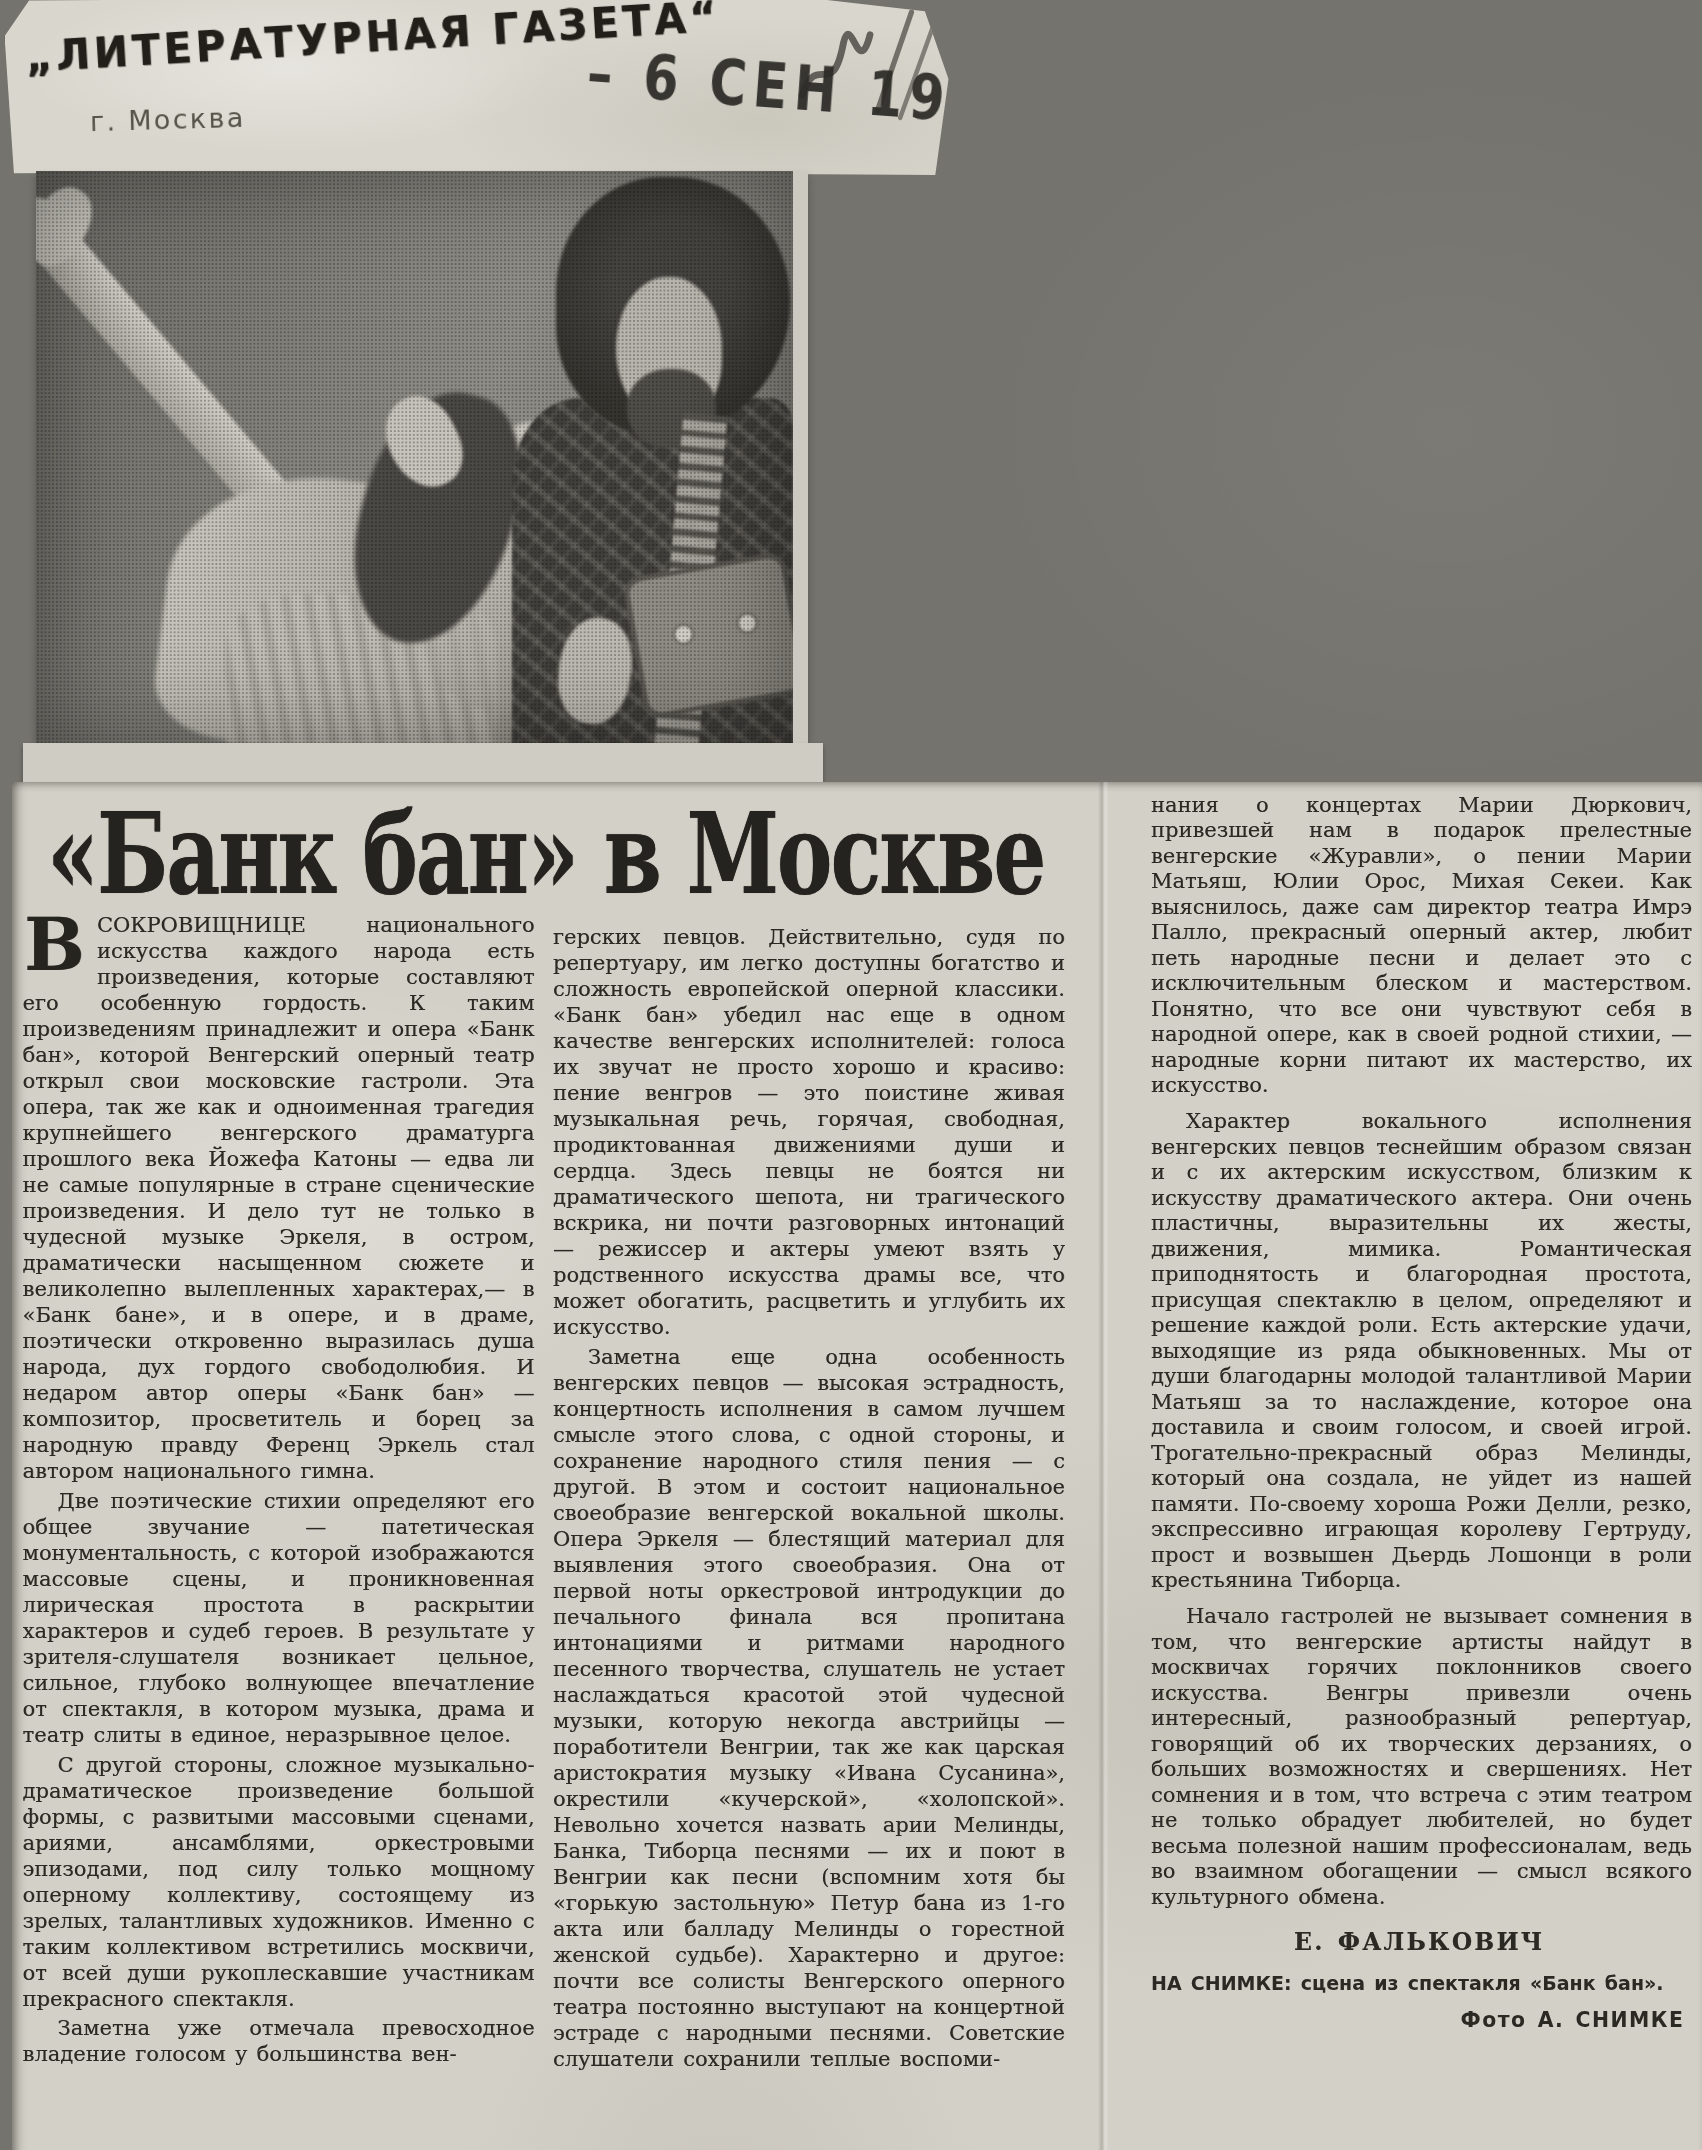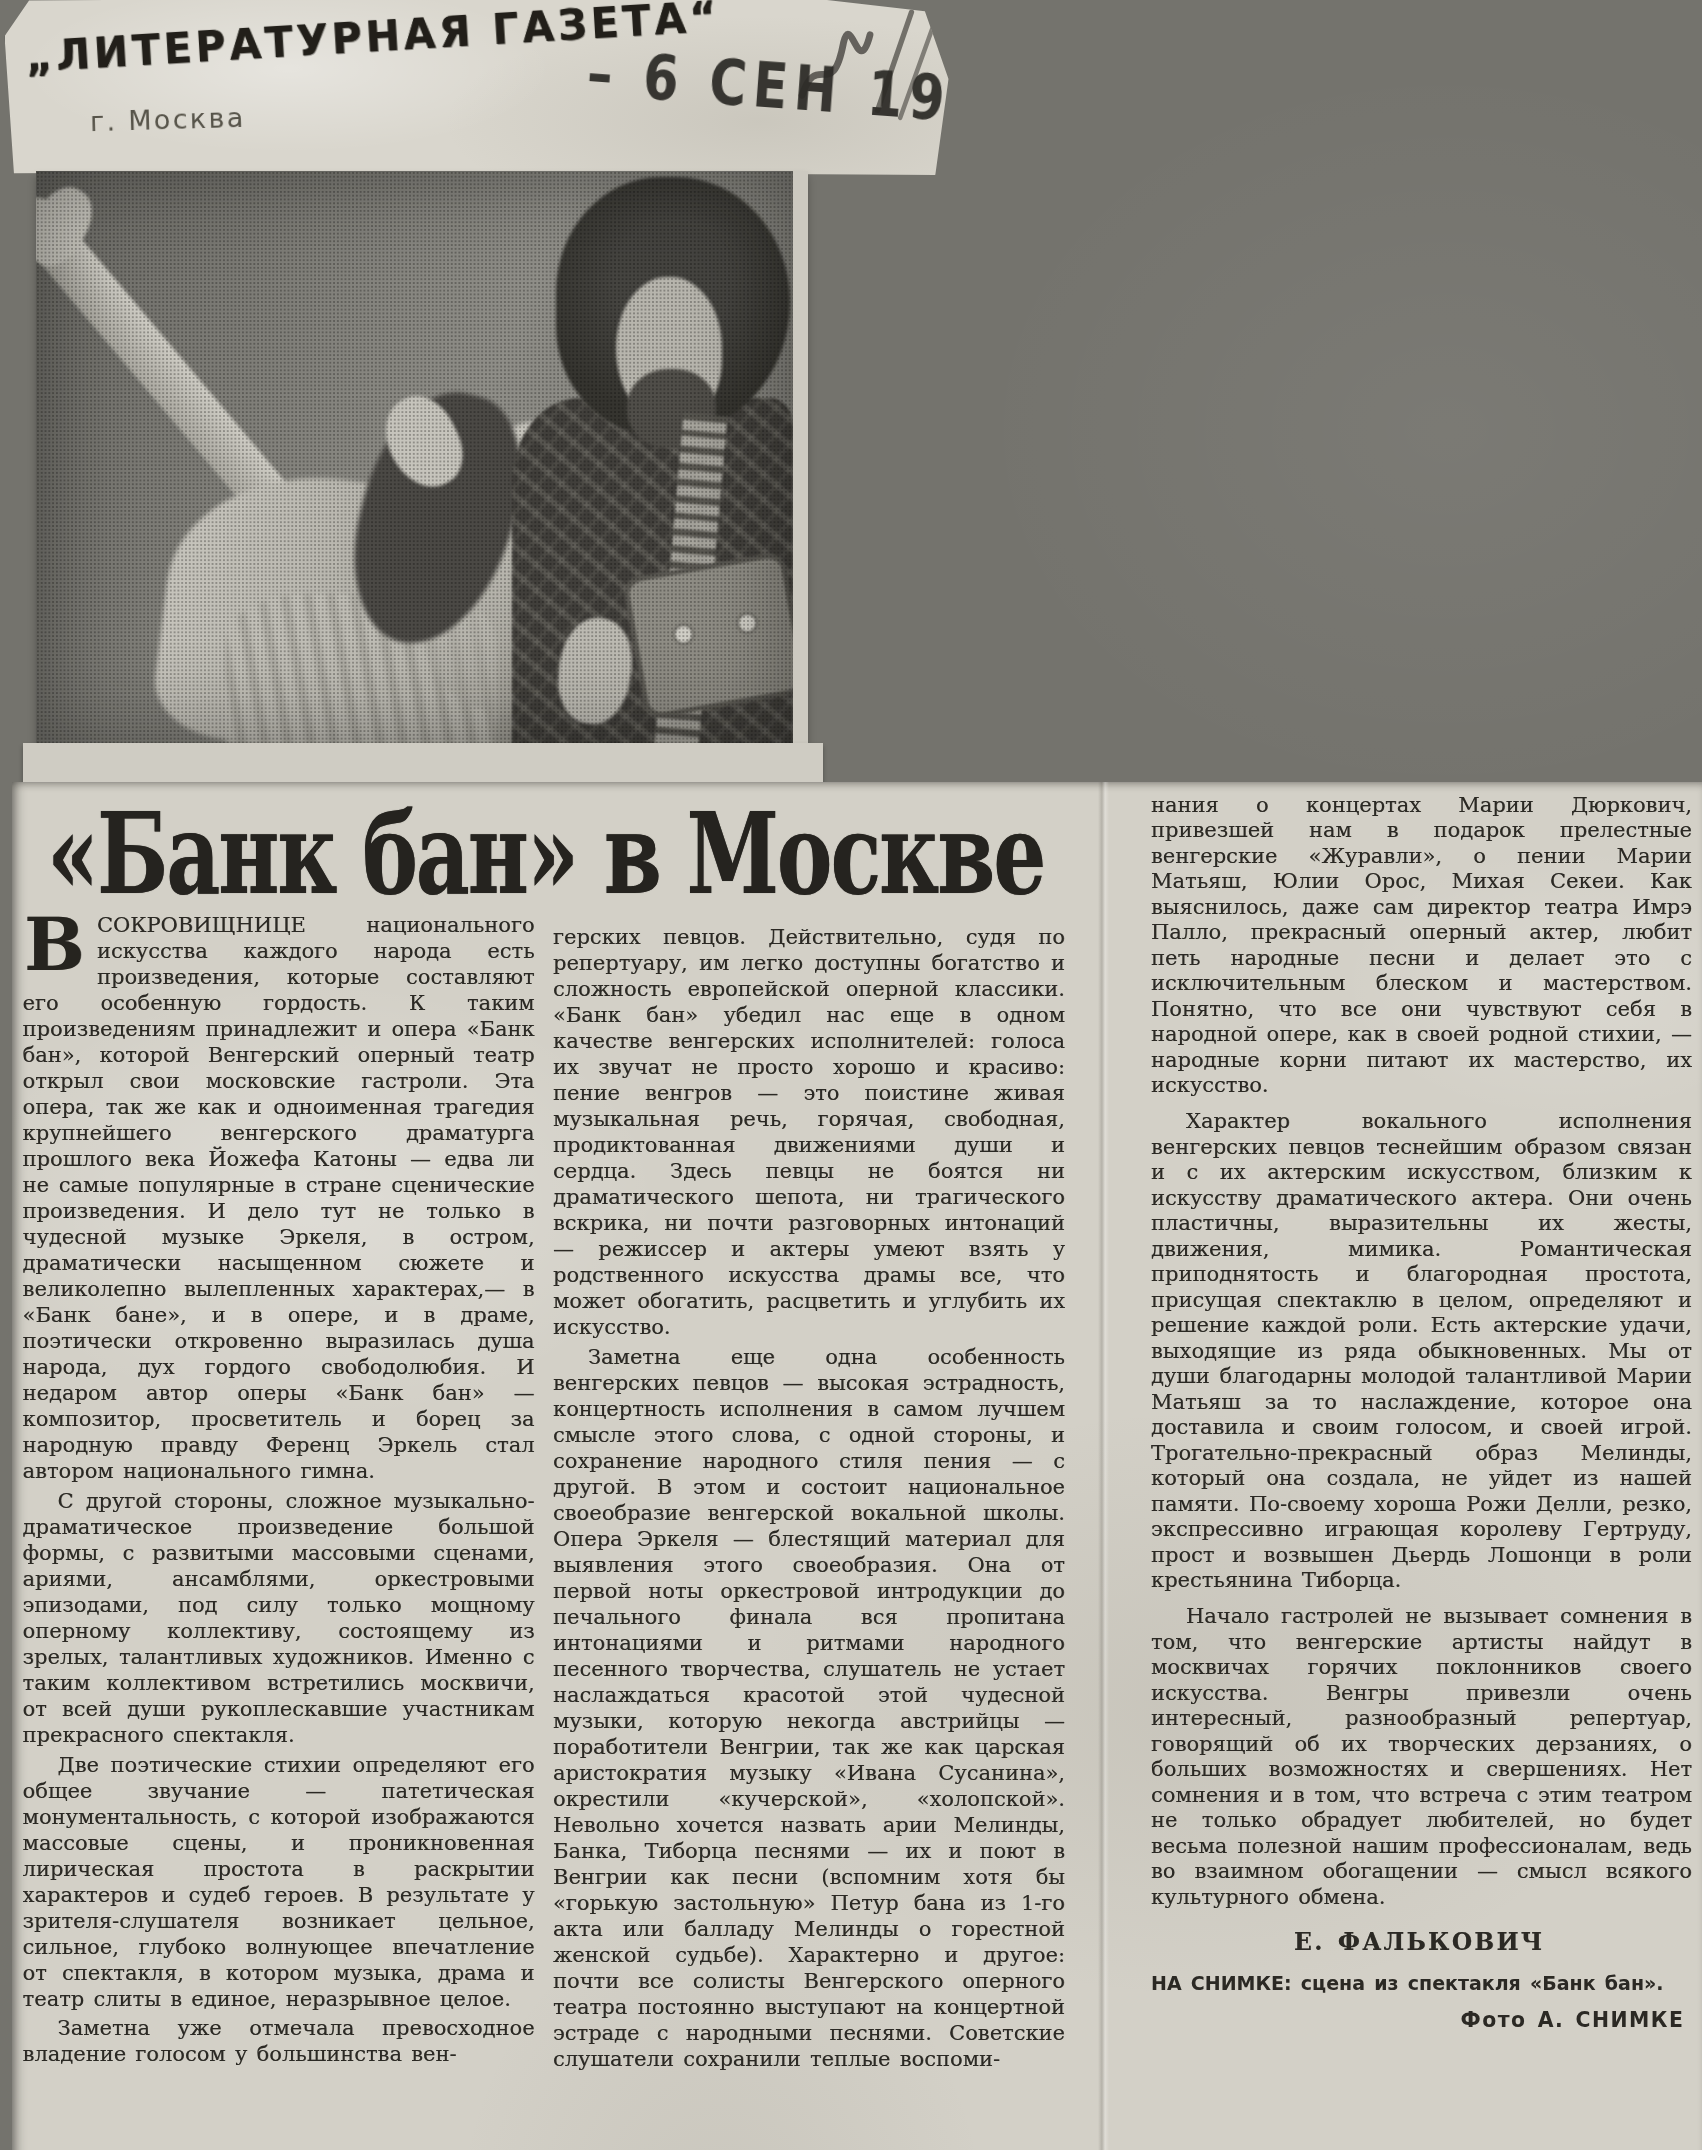--- a/index.html
+++ b/index.html
@@ -162,22 +162,22 @@
 
   <div class="article-clip">
     <div class="crease-v"></div>
 
     <h1 class="headline" style="margin:0;">«Банк бан» в Москве</h1>
 
     <div class="col col1">
       <p style="text-indent:0;">
         <span class="dropcap">В</span><span>СОКРОВИЩНИЦЕ национального искусства каждого народа есть произведения, которые составляют его особенную гордость. К таким произведениям принадлежит и опера «Банк бан», которой Венгерский оперный театр открыл свои московские гастроли. Эта опера, так же как и одноименная трагедия крупнейшего венгерского драматурга прошлого века Йожефа Катоны — едва ли не самые популярные в стране сценические произведения. И дело тут не только в чудесной музыке Эркеля, в остром, драматически насыщенном сюжете и великолепно вылепленных характерах,— в «Банк бане», и в опере, и в драме, поэтически откровенно выразилась душа народа, дух гордого свободолюбия. И недаром автор оперы «Банк бан» — композитор, просветитель и борец за народную правду Ференц Эркель стал автором национального гимна.</span>
       </p>
+      <p>Две поэтические стихии определяют его общее звучание — патетическая монументальность, с которой изображаются массовые сцены, и проникновенная лирическая простота в раскрытии характеров и судеб героев. В результате у зрителя-слушателя возникает цельное, сильное, глубоко волнующее впечатление от спектакля, в котором музыка, драма и театр слиты в единое, неразрывное целое.</p>
       <p>С другой стороны, сложное музыкально-драматическое произведение большой формы, с развитыми массовыми сценами, ариями, ансамблями, оркестровыми эпизодами, под силу только мощному оперному коллективу, состоящему из зрелых, талантливых художников. Именно с таким коллективом встретились москвичи, от всей души рукоплескавшие участникам прекрасного спектакля.</p>
-      <p>Две поэтические стихии определяют его общее звучание — патетическая монументальность, с которой изображаются массовые сцены, и проникновенная лирическая простота в раскрытии характеров и судеб героев. В результате у зрителя-слушателя возникает цельное, сильное, глубоко волнующее впечатление от спектакля, в котором музыка, драма и театр слиты в единое, неразрывное целое.</p>
       <p>Заметна уже отмечала превосходное владение голосом у большинства вен-</p>
     </div>
 
     <div class="col col2">
       <p class="cont">герских певцов. Действительно, судя по репертуару, им легко доступны богатство и сложность европейской оперной классики. «Банк бан» убедил нас еще в одном качестве венгерских исполнителей: голоса их звучат не просто хорошо и красиво: пение венгров — это поистине живая музыкальная речь, горячая, свободная, продиктованная движениями души и сердца. Здесь певцы не боятся ни драматического шепота, ни трагического вскрика, ни почти разговорных интонаций — режиссер и актеры умеют взять у родственного искусства драмы все, что может обогатить, расцветить и углубить их искусство.</p>
       <p>Заметна еще одна особенность венгерских певцов — высокая эстрадность, концертность исполнения в самом лучшем смысле этого слова, с одной стороны, и сохранение народного стиля пения — с другой. В этом и состоит национальное своеобразие венгерской вокальной школы. Опера Эркеля — блестящий материал для выявления этого своеобразия. Она от первой ноты оркестровой интродукции до печального финала вся пропитана интонациями и ритмами народного песенного творчества, слушатель не устает наслаждаться красотой этой чудесной музыки, которую некогда австрийцы — поработители Венгрии, так же как царская аристократия музыку «Ивана Сусанина», окрестили «кучерской», «холопской». Невольно хочется назвать арии Мелинды, Банка, Тиборца песнями — их и поют в Венгрии как песни (вспомним хотя бы «горькую застольную» Петур бана из 1-го акта или балладу Мелинды о горестной женской судьбе). Характерно и другое: почти все солисты Венгерского оперного театра постоянно выступают на концертной эстраде с народными песнями. Советские слушатели сохранили теплые воспоми-</p>
     </div>
 
     <div class="col col3">
       <p class="cont">нания о концертах Марии Дюркович, привезшей нам в подарок прелестные венгерские «Журавли», о пении Марии Матьяш, Юлии Орос, Михая Секеи. Как выяснилось, даже сам директор театра Имрэ Палло, прекрасный оперный актер, любит петь народные песни и делает это с исключительным блеском и мастерством. Понятно, что все они чувствуют себя в народной опере, как в своей родной стихии, — народные корни питают их мастерство, их искусство.</p>

